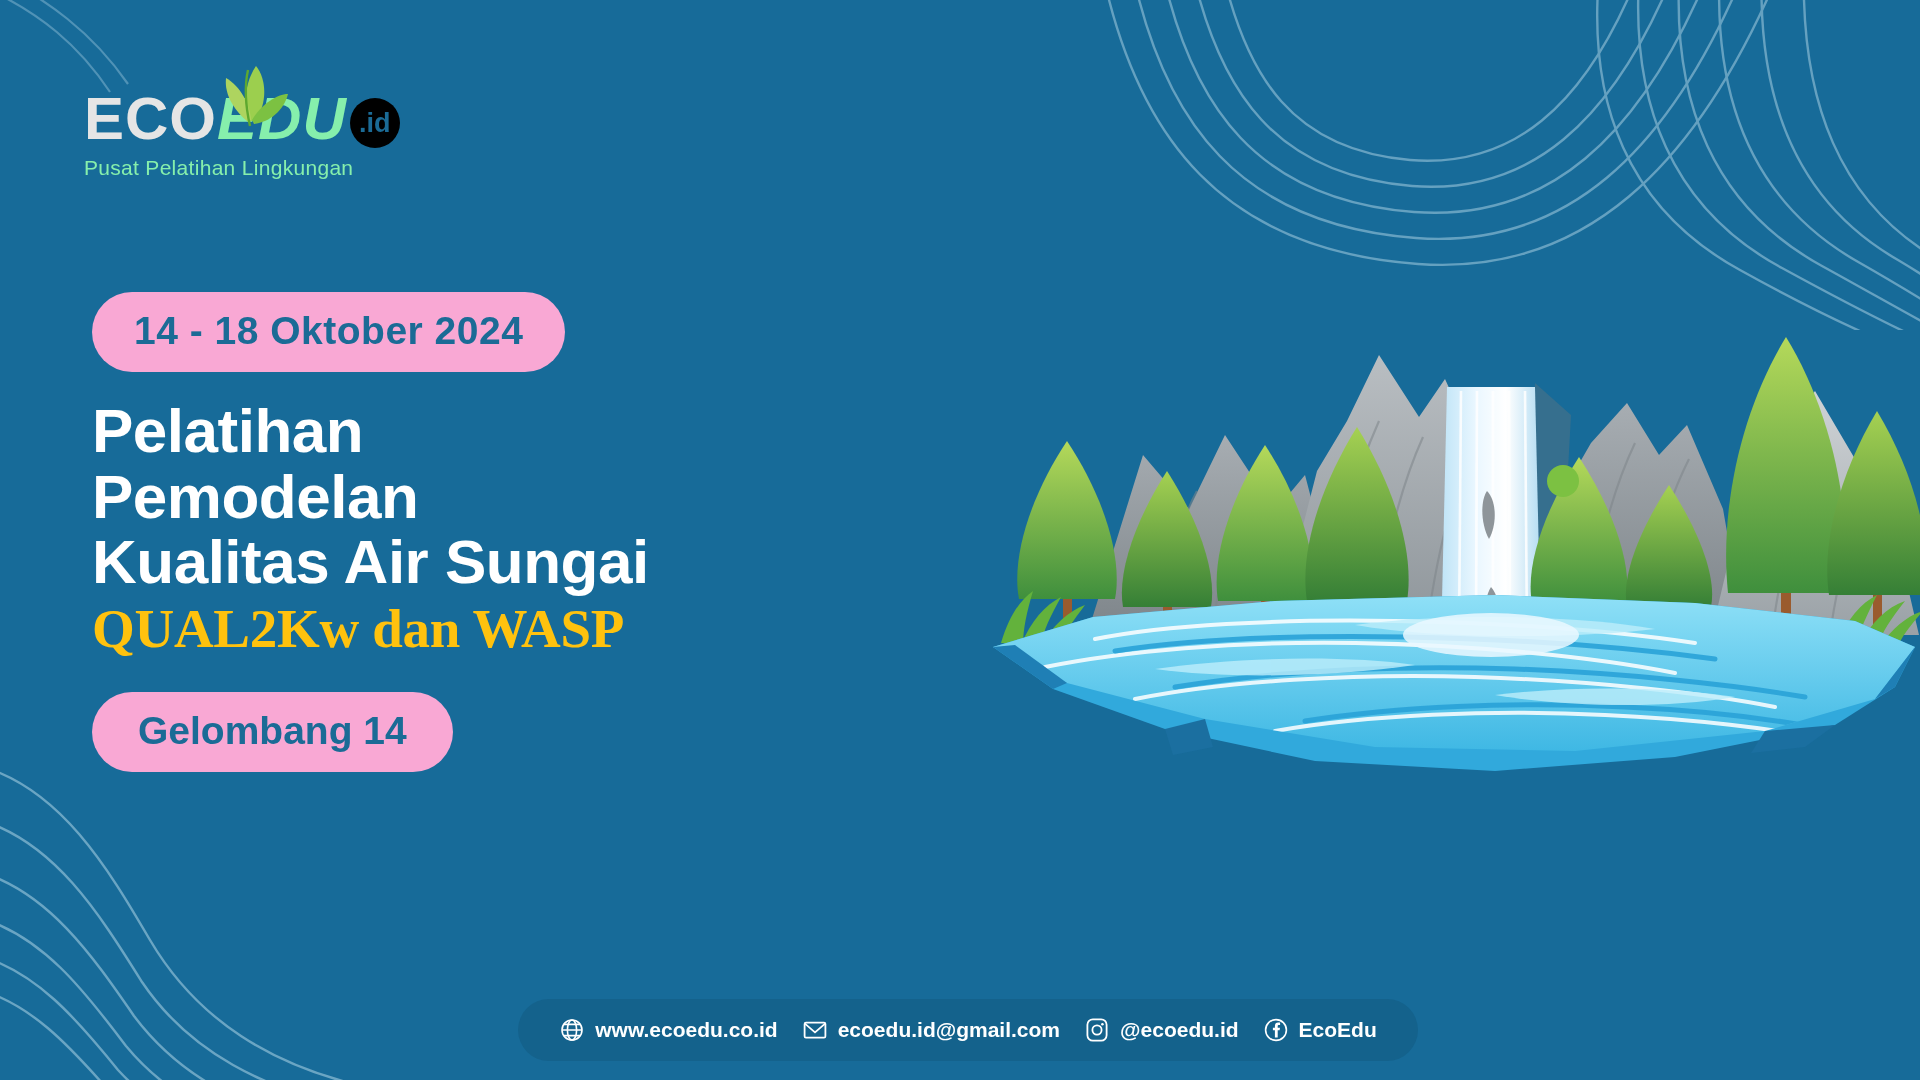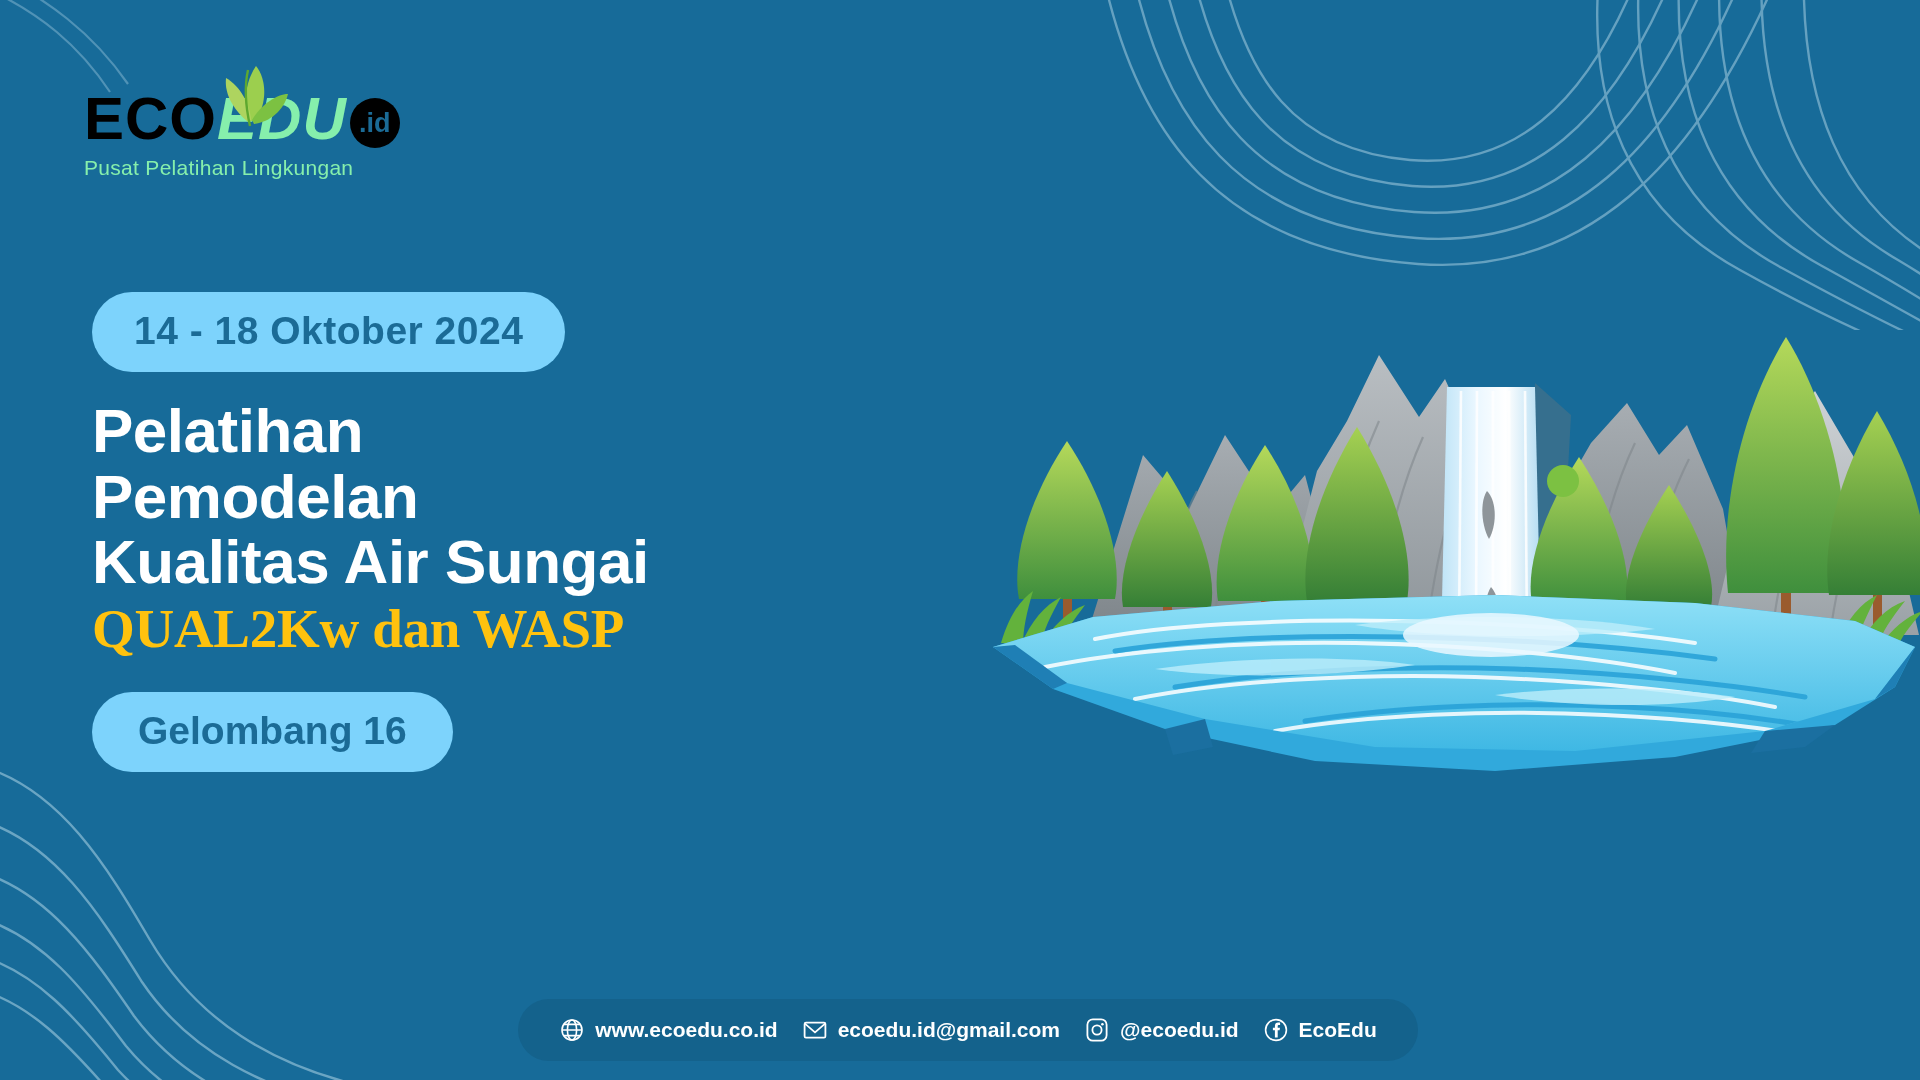--- a/index.html
+++ b/index.html
@@ -38,21 +38,21 @@
     height: 62px;
     line-height: 62px;
     white-space: nowrap;
   }
   .logo-eco, .logo-edu {
     font-size: 60px;
     font-weight: bold;
     letter-spacing: 1px;
     vertical-align: top;
   }
-  .logo-eco { color: #000000; }
+  .logo-eco { color: #e5e5e5; }
   .logo-edu { color: #86efac; font-style: italic; }
   .logo-leaf {
     position: absolute;
     left: 120px;
     top: -28px;
     width: 86px;
     height: 70px;
   }
   .logo-dotid {
     display: inline-block;
@@ -78,21 +78,21 @@
 
   
   #left-col {
     position: absolute;
     left: 92px;
     top: 292px;
     width: 820px;
   }
   .pill {
     display: inline-block;
-    background: #7dd3fc;
+    background: #f9a8d4;
     color: #1b6b96;
     font-weight: bold;
     border-radius: 60px;
     white-space: nowrap;
   }
   #date-pill {
     font-size: 39px;
     padding: 17px 42px 19px 42px;
     letter-spacing: 0.5px;
   }
@@ -218,21 +218,21 @@
   <div id="left-col">
     <div class="pill" id="date-pill">14 - 18 Oktober 2024</div>
 
     <div id="headline">
       <span class="headline-line">Pelatihan</span>
       <span class="headline-line">Pemodelan</span>
       <span class="headline-line">Kualitas Air Sungai</span>
       <span id="headline-sub">QUAL2Kw dan WASP</span>
     </div>
 
-    <div class="pill" id="wave-pill">Gelombang 16</div>
+    <div class="pill" id="wave-pill">Gelombang 14</div>
   </div>
 
   <svg id="illustration" viewBox="0 0 950 505" fill="none">
     <defs>
       <linearGradient id="rockA" x1="0" y1="0" x2="0" y2="1">
         <stop offset="0" stop-color="#b9bec2"></stop>
           <stop offset="1" stop-color="#8e959a"></stop>
       </linearGradient>
       <linearGradient id="rockB" x1="0" y1="0" x2="0" y2="1">
         <stop offset="0" stop-color="#a7adb2"></stop>

